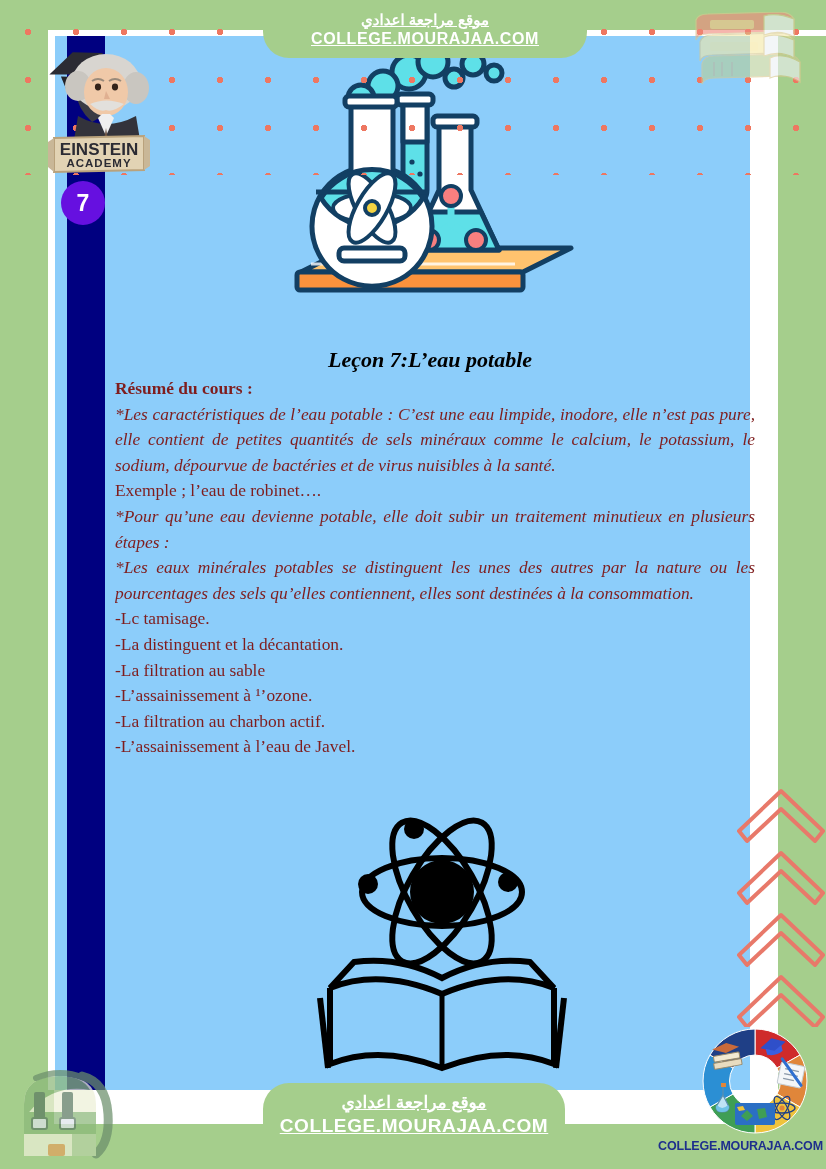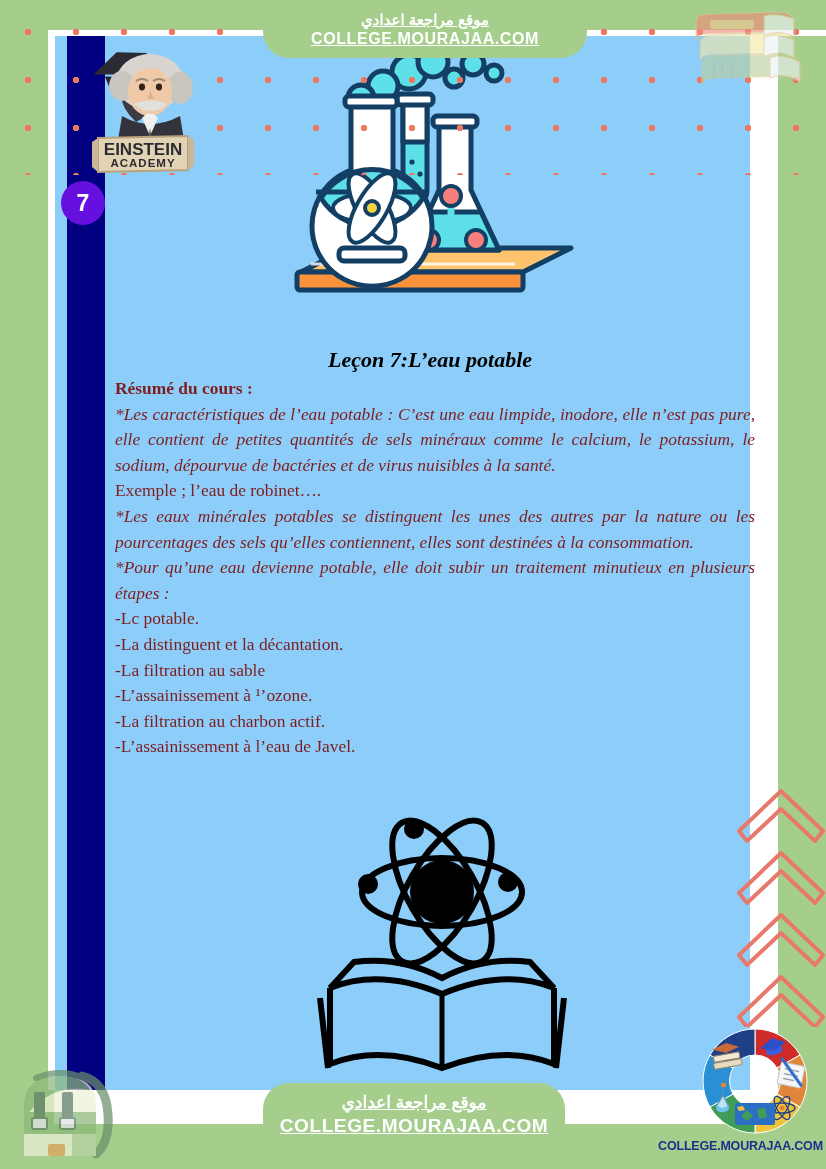--- a/index.html
+++ b/index.html
@@ -71,21 +71,21 @@
   .bottom-banner .ar {
     color:#ffffff; font-size:17px; font-weight:700; direction:rtl;
     text-decoration:underline; letter-spacing:0.5px;
   }
   .bottom-banner .url {
     color:#ffffff; font-size:19px; font-weight:700;
     text-decoration:underline; letter-spacing:0.6px; margin-top:2px;
   }
 
   
-  .einstein { position:absolute; left:48px; top:36px; width:102px; height:145px; z-index:8;padding-left:44px; }
+  .einstein { position:absolute; left:48px; top:36px; width:102px; height:145px; z-index:8; }
   .einstein svg { display:block; }
 
   
   .badge-7 {
     position:absolute; left:61px; top:181px; width:44px; height:44px;
     border-radius:50%; background:#6610e0; z-index:9;
     display:flex; align-items:center; justify-content:center;
     color:#ffffff; font-family:"Liberation Sans", sans-serif;
     font-size:23px; font-weight:700;
   }
@@ -263,23 +263,23 @@
       </g>
     </svg>
   </div>
 
   <div class="title">Leçon 7:L’eau potable</div>
 
   <div class="body-text">
     <p class="hd">Résumé du cours :</p>
     <p class="wrap">*Les caractéristiques de l’eau potable : C’est une eau limpide, inodore, elle n’est pas pure, elle contient de petites quantités de sels minéraux comme le calcium, le potassium, le sodium, dépourvue de bactéries  et de virus nuisibles à la santé.</p>
     <p>Exemple ; l’eau de robinet….</p>
+    <p class="wrap">*Pour   qu’une eau devienne potable, elle doit subir un traitement minutieux en plusieurs étapes :</p>
     <p class="wrap">*Les eaux minérales potables se distinguent les unes des autres par la nature ou les pourcentages des sels qu’elles contiennent, elles sont destinées à la consommation.</p>
-    <p class="wrap">*Pour   qu’une eau devienne potable, elle doit subir un traitement minutieux en plusieurs étapes :</p>
-    <p>-Lc potable.</p>
+    <p>-Lc tamisage.</p>
     <p>-La distinguent et la décantation.</p>
     <p>-La filtration au sable</p>
     <p>-L’assainissement à ¹’ozone.</p>
     <p>-La filtration au charbon actif.</p>
     <p>-L’assainissement à l’eau de Javel.</p>
   </div>
 
   <div class="atombook">
     <svg viewBox="0 0 296 296" width="296" height="296">
       <g fill="none" stroke="#000000" stroke-width="6">

